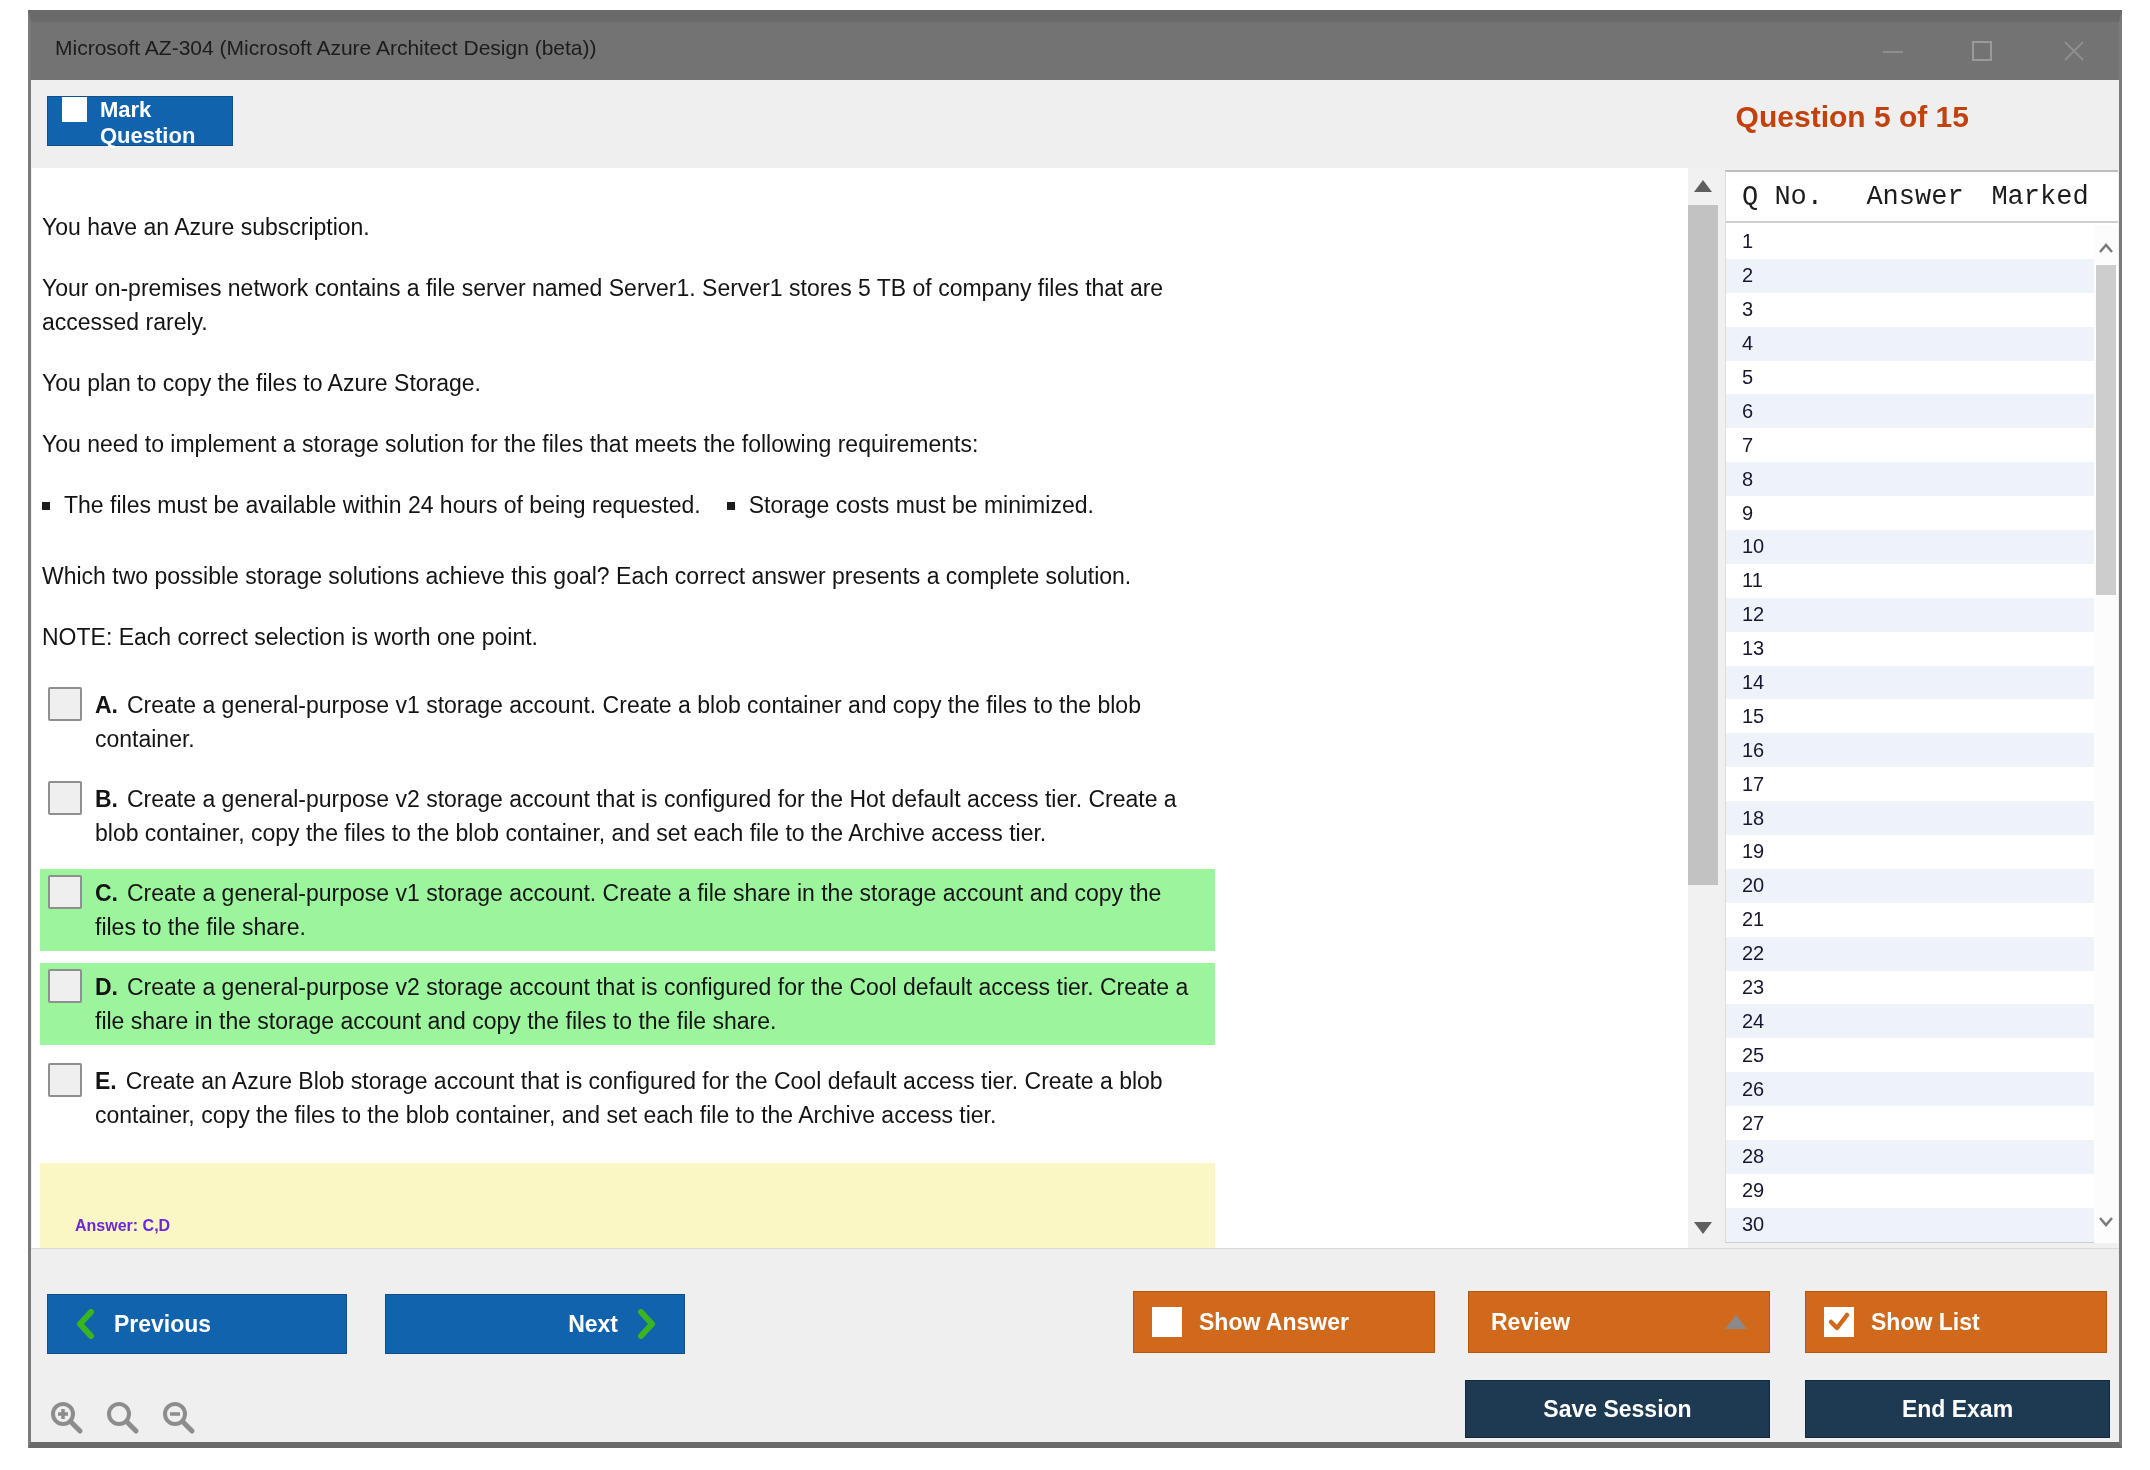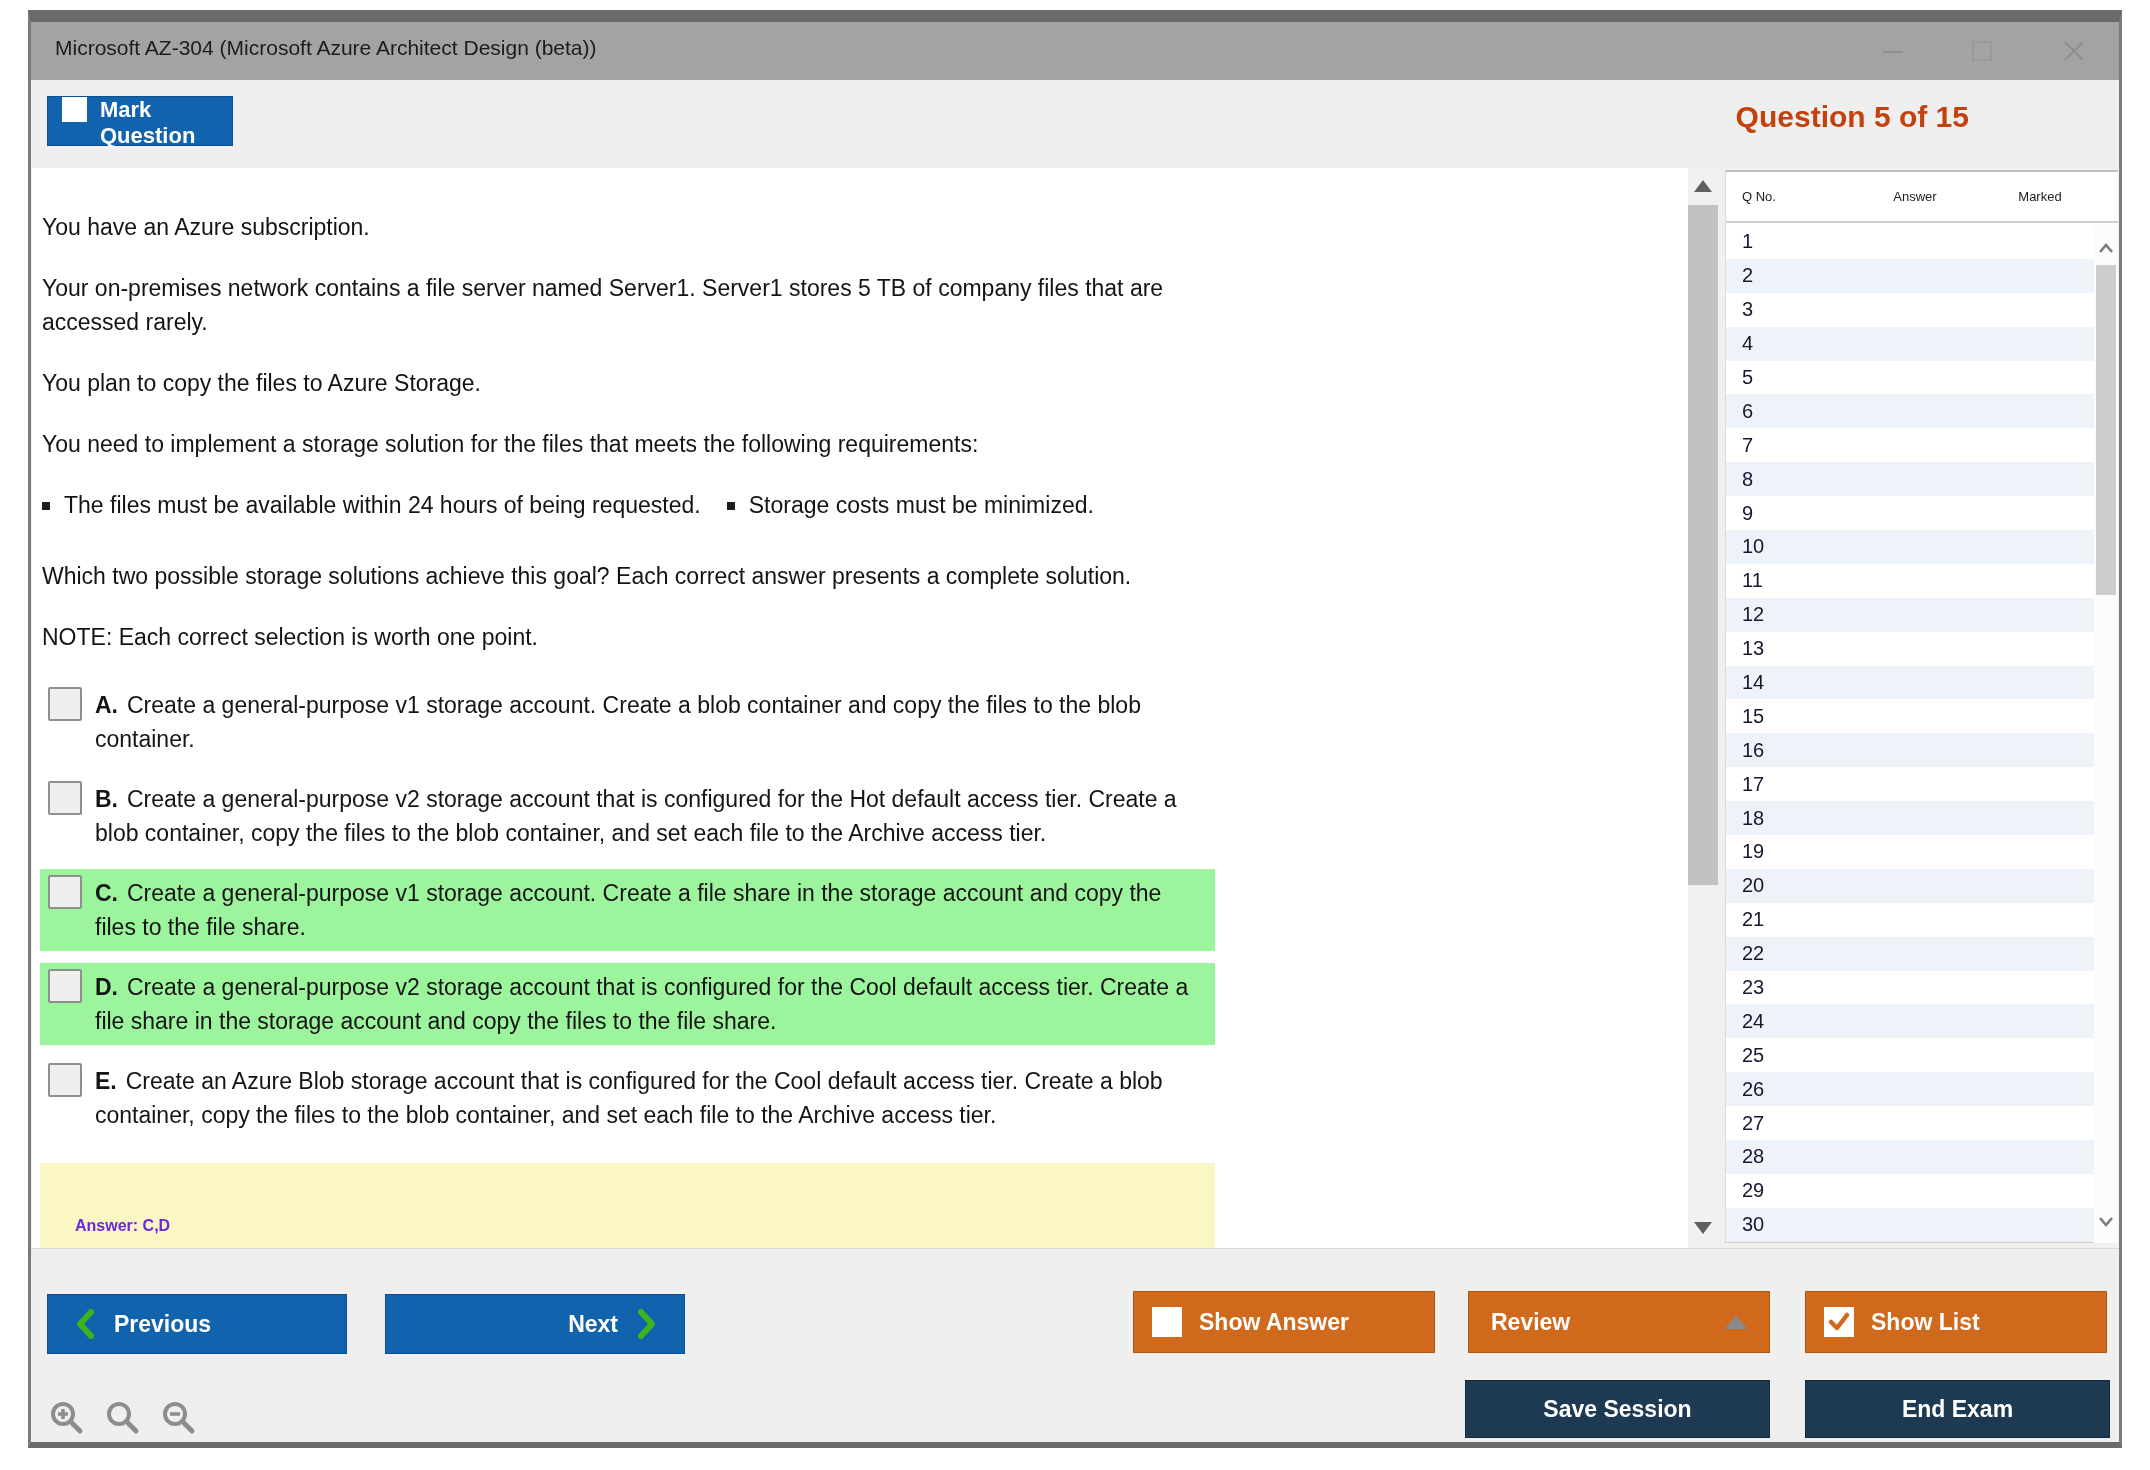--- a/index.html
+++ b/index.html
@@ -12,21 +12,21 @@
     --row_alt:#EDF3F9;
   }
   *{margin:0;padding:0;box-sizing:border-box;}
   html,body{width:2150px;height:1470px;background:#ffffff;font-family:"Liberation Sans",sans-serif;}
   .window{
     position:absolute;left:28px;top:10px;width:2094px;height:1438px;
     background:#f0f0f0;
     border:3px solid #7b7b7b;border-top:12px solid #6a6a6a;border-bottom:6px solid #6a6a6a;
   }
   
-  .titlebar{position:absolute;left:0;top:0;width:2088px;height:58px;background:#a3a3a3;}
+  .titlebar{position:absolute;left:0;top:0;width:2088px;height:58px;background:#737373;}
   .title-text{position:absolute;left:24px;top:14px;font-size:21px;color:#1c1c1c;white-space:nowrap;}
   .winctl{position:absolute;top:12px;width:34px;height:34px;display:flex;align-items:center;justify-content:center;cursor:default;}
   .winctl svg{display:block;}
   .ctl-min{left:1845px;}
   .ctl-max{left:1934px;}
   .ctl-close{left:2026px;}
   
   .header{position:absolute;left:0;top:58px;width:2088px;height:88px;background:#efefef;}
   .mark-btn{
     position:absolute;left:16px;top:16px;width:186px;height:50px;
@@ -68,21 +68,21 @@
   .vscroll .arrow-dn{position:absolute;left:6px;bottom:14px;width:0;height:0;border-left:9px solid transparent;border-right:9px solid transparent;border-top:12px solid #5f5f5f;cursor:pointer;}
   
   .qlist{
     position:absolute;left:1694px;top:148px;width:393px;height:1073px;background:#ffffff;
     border-top:2px solid #bdbdbd;border-left:1px solid #dcdcdc;border-bottom:2px solid #cfcfcf;
   }
   .qlist-header{
     display:grid;grid-template-columns:118px 142px 1fr;height:51px;align-items:center;
     border-bottom:2px solid #cfcfcf;background:#ffffff;padding-right:24px;
   }
-  .qlist-header .h{font-size:13px;color:#1c1c1c;}
+  .qlist-header .h{font-size:27px;color:#1c1c1c;font-family:Liberation Mono, monospace;}
   .qlist-header .h1{padding-left:16px;}
   .qlist-header .h2,.qlist-header .h3{text-align:center;}
   .qlist-rows{position:absolute;left:0;top:53px;width:369px;height:1018px;overflow:hidden;}
   .qrow{height:33.9px;display:flex;align-items:center;padding-left:16px;font-size:20px;color:#17172e;background:#ffffff;cursor:pointer;}
   .qrow.alt{background:var(--row_alt);}
   .list-scroll{position:absolute;right:0;top:53px;width:24px;height:1018px;background:#fcfcfc;}
   .list-scroll .chev{position:absolute;left:2px;width:20px;height:20px;cursor:pointer;}
   .list-scroll .chev-up{top:14px;}
   .list-scroll .chev-dn{bottom:12px;}
   .list-scroll .thumb{position:absolute;left:2px;top:40px;width:20px;height:330px;background:#cdcdcd;cursor:pointer;}

